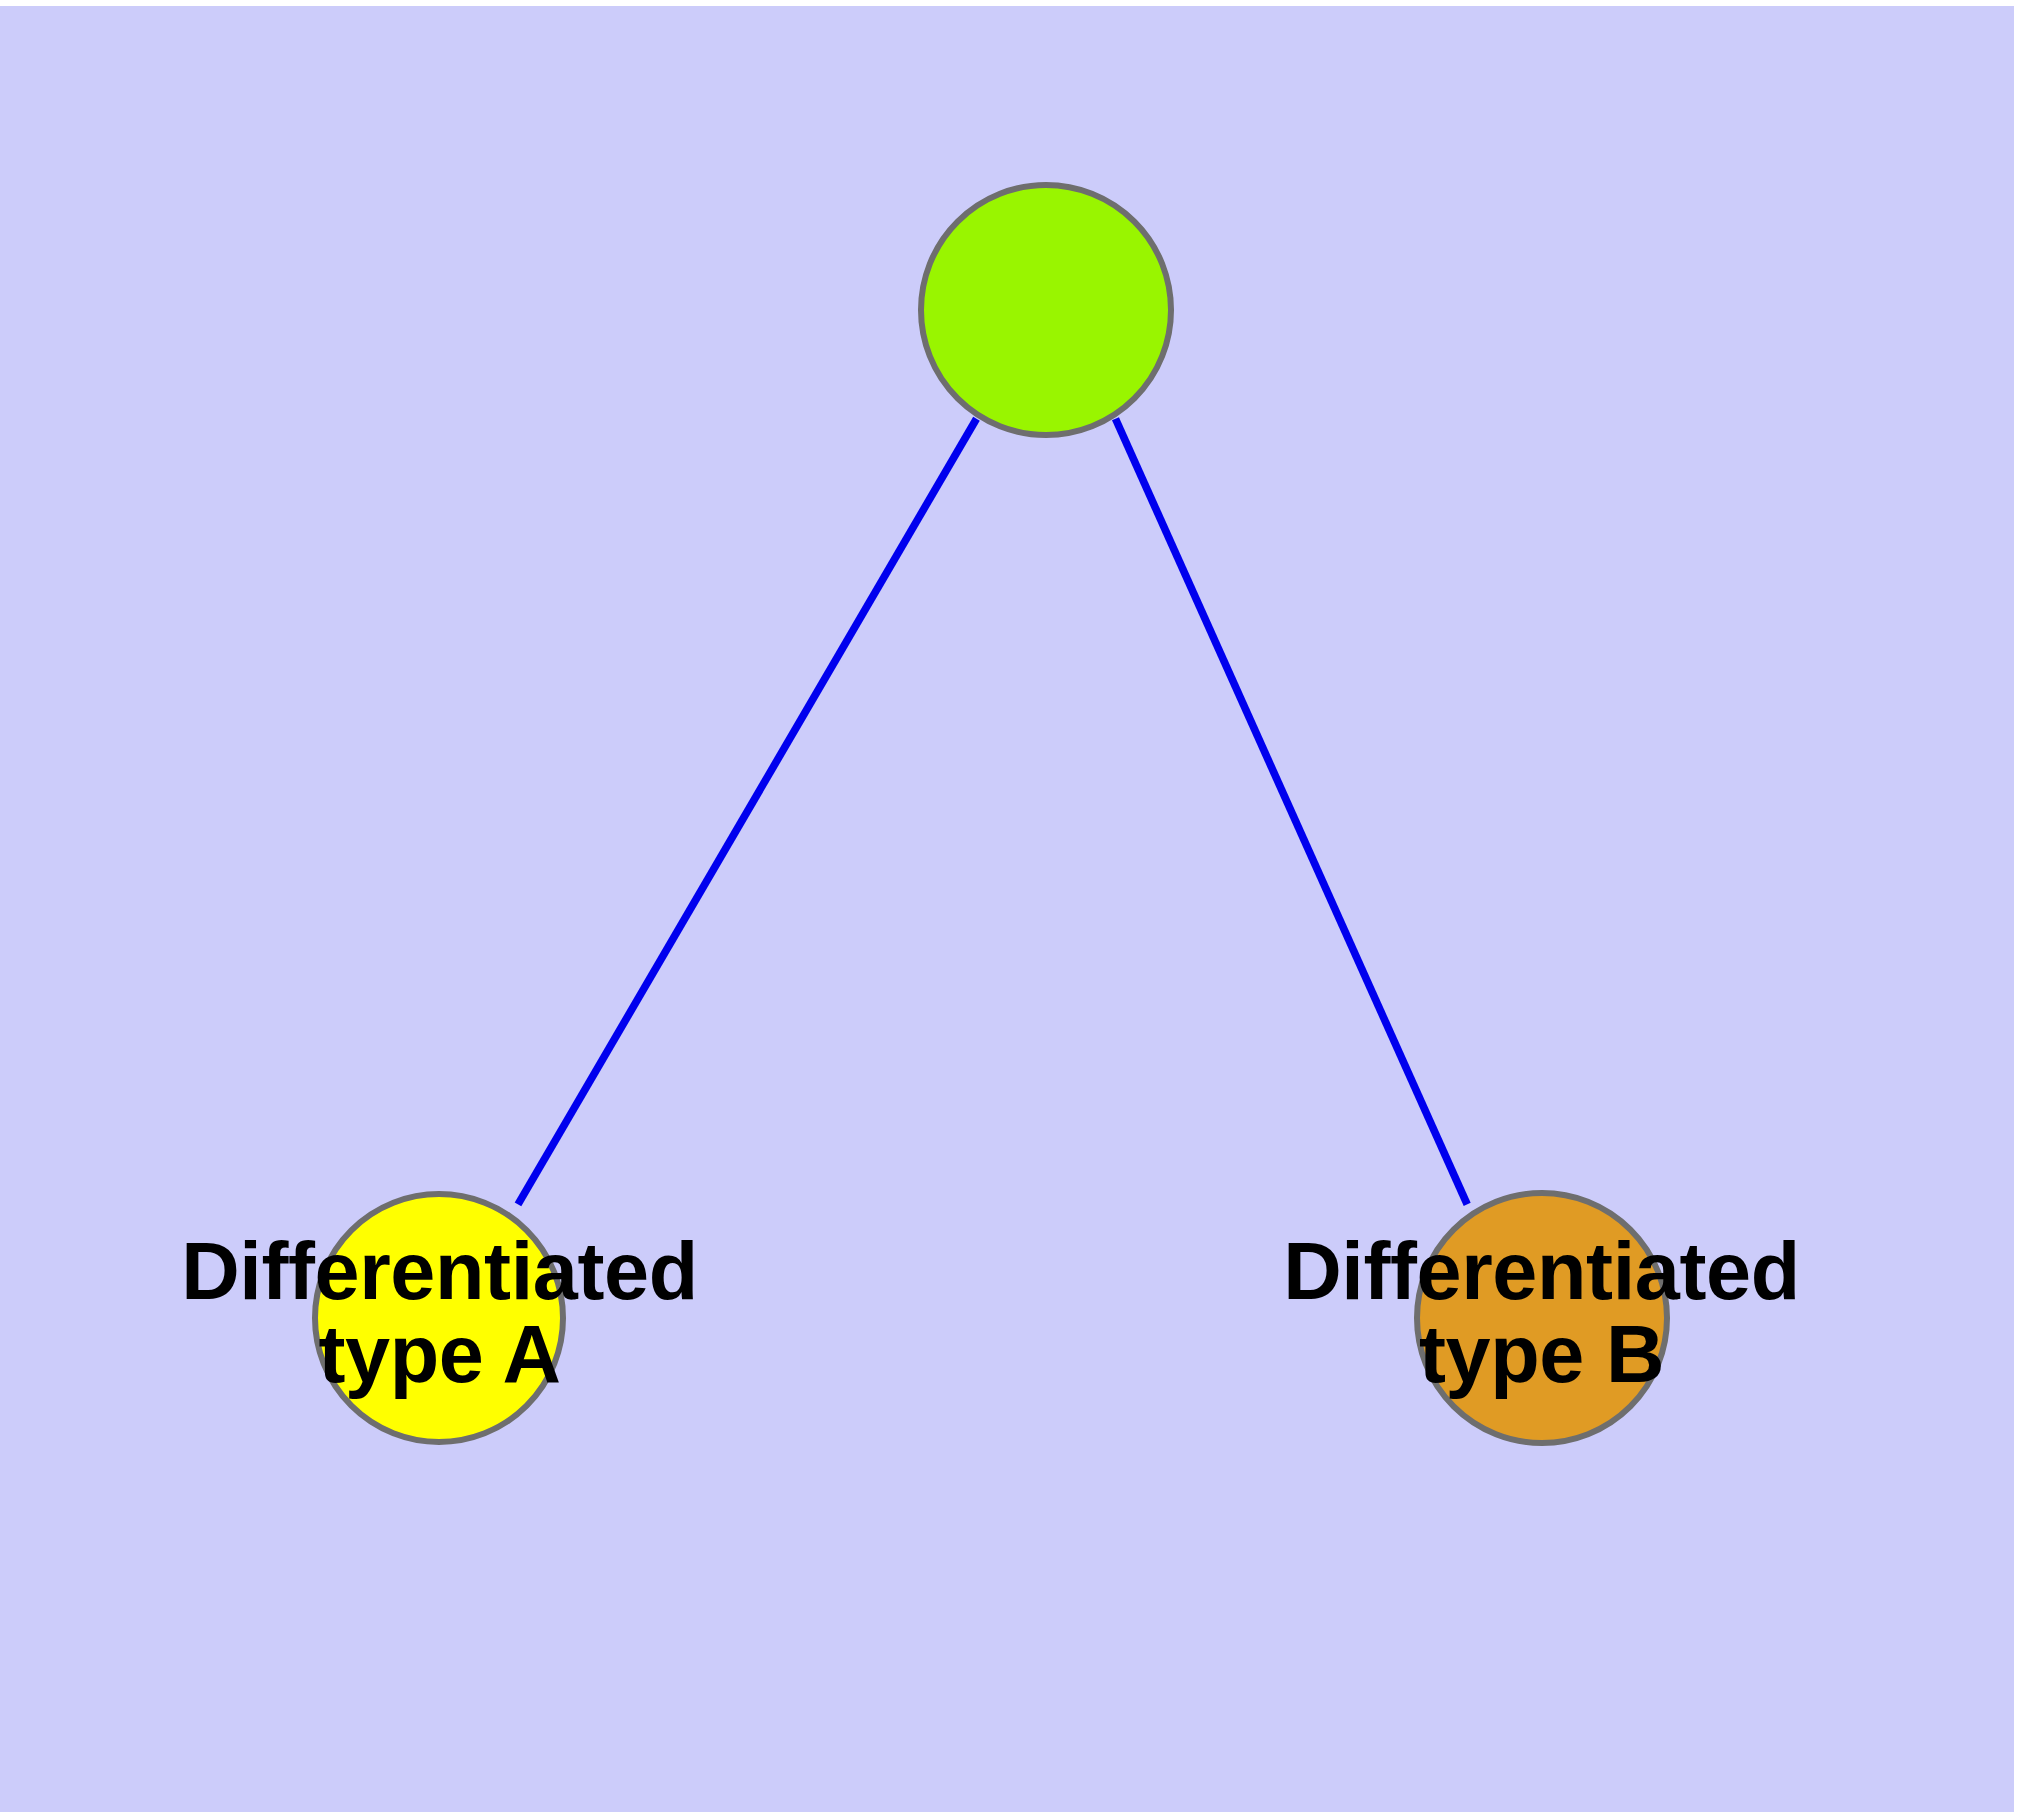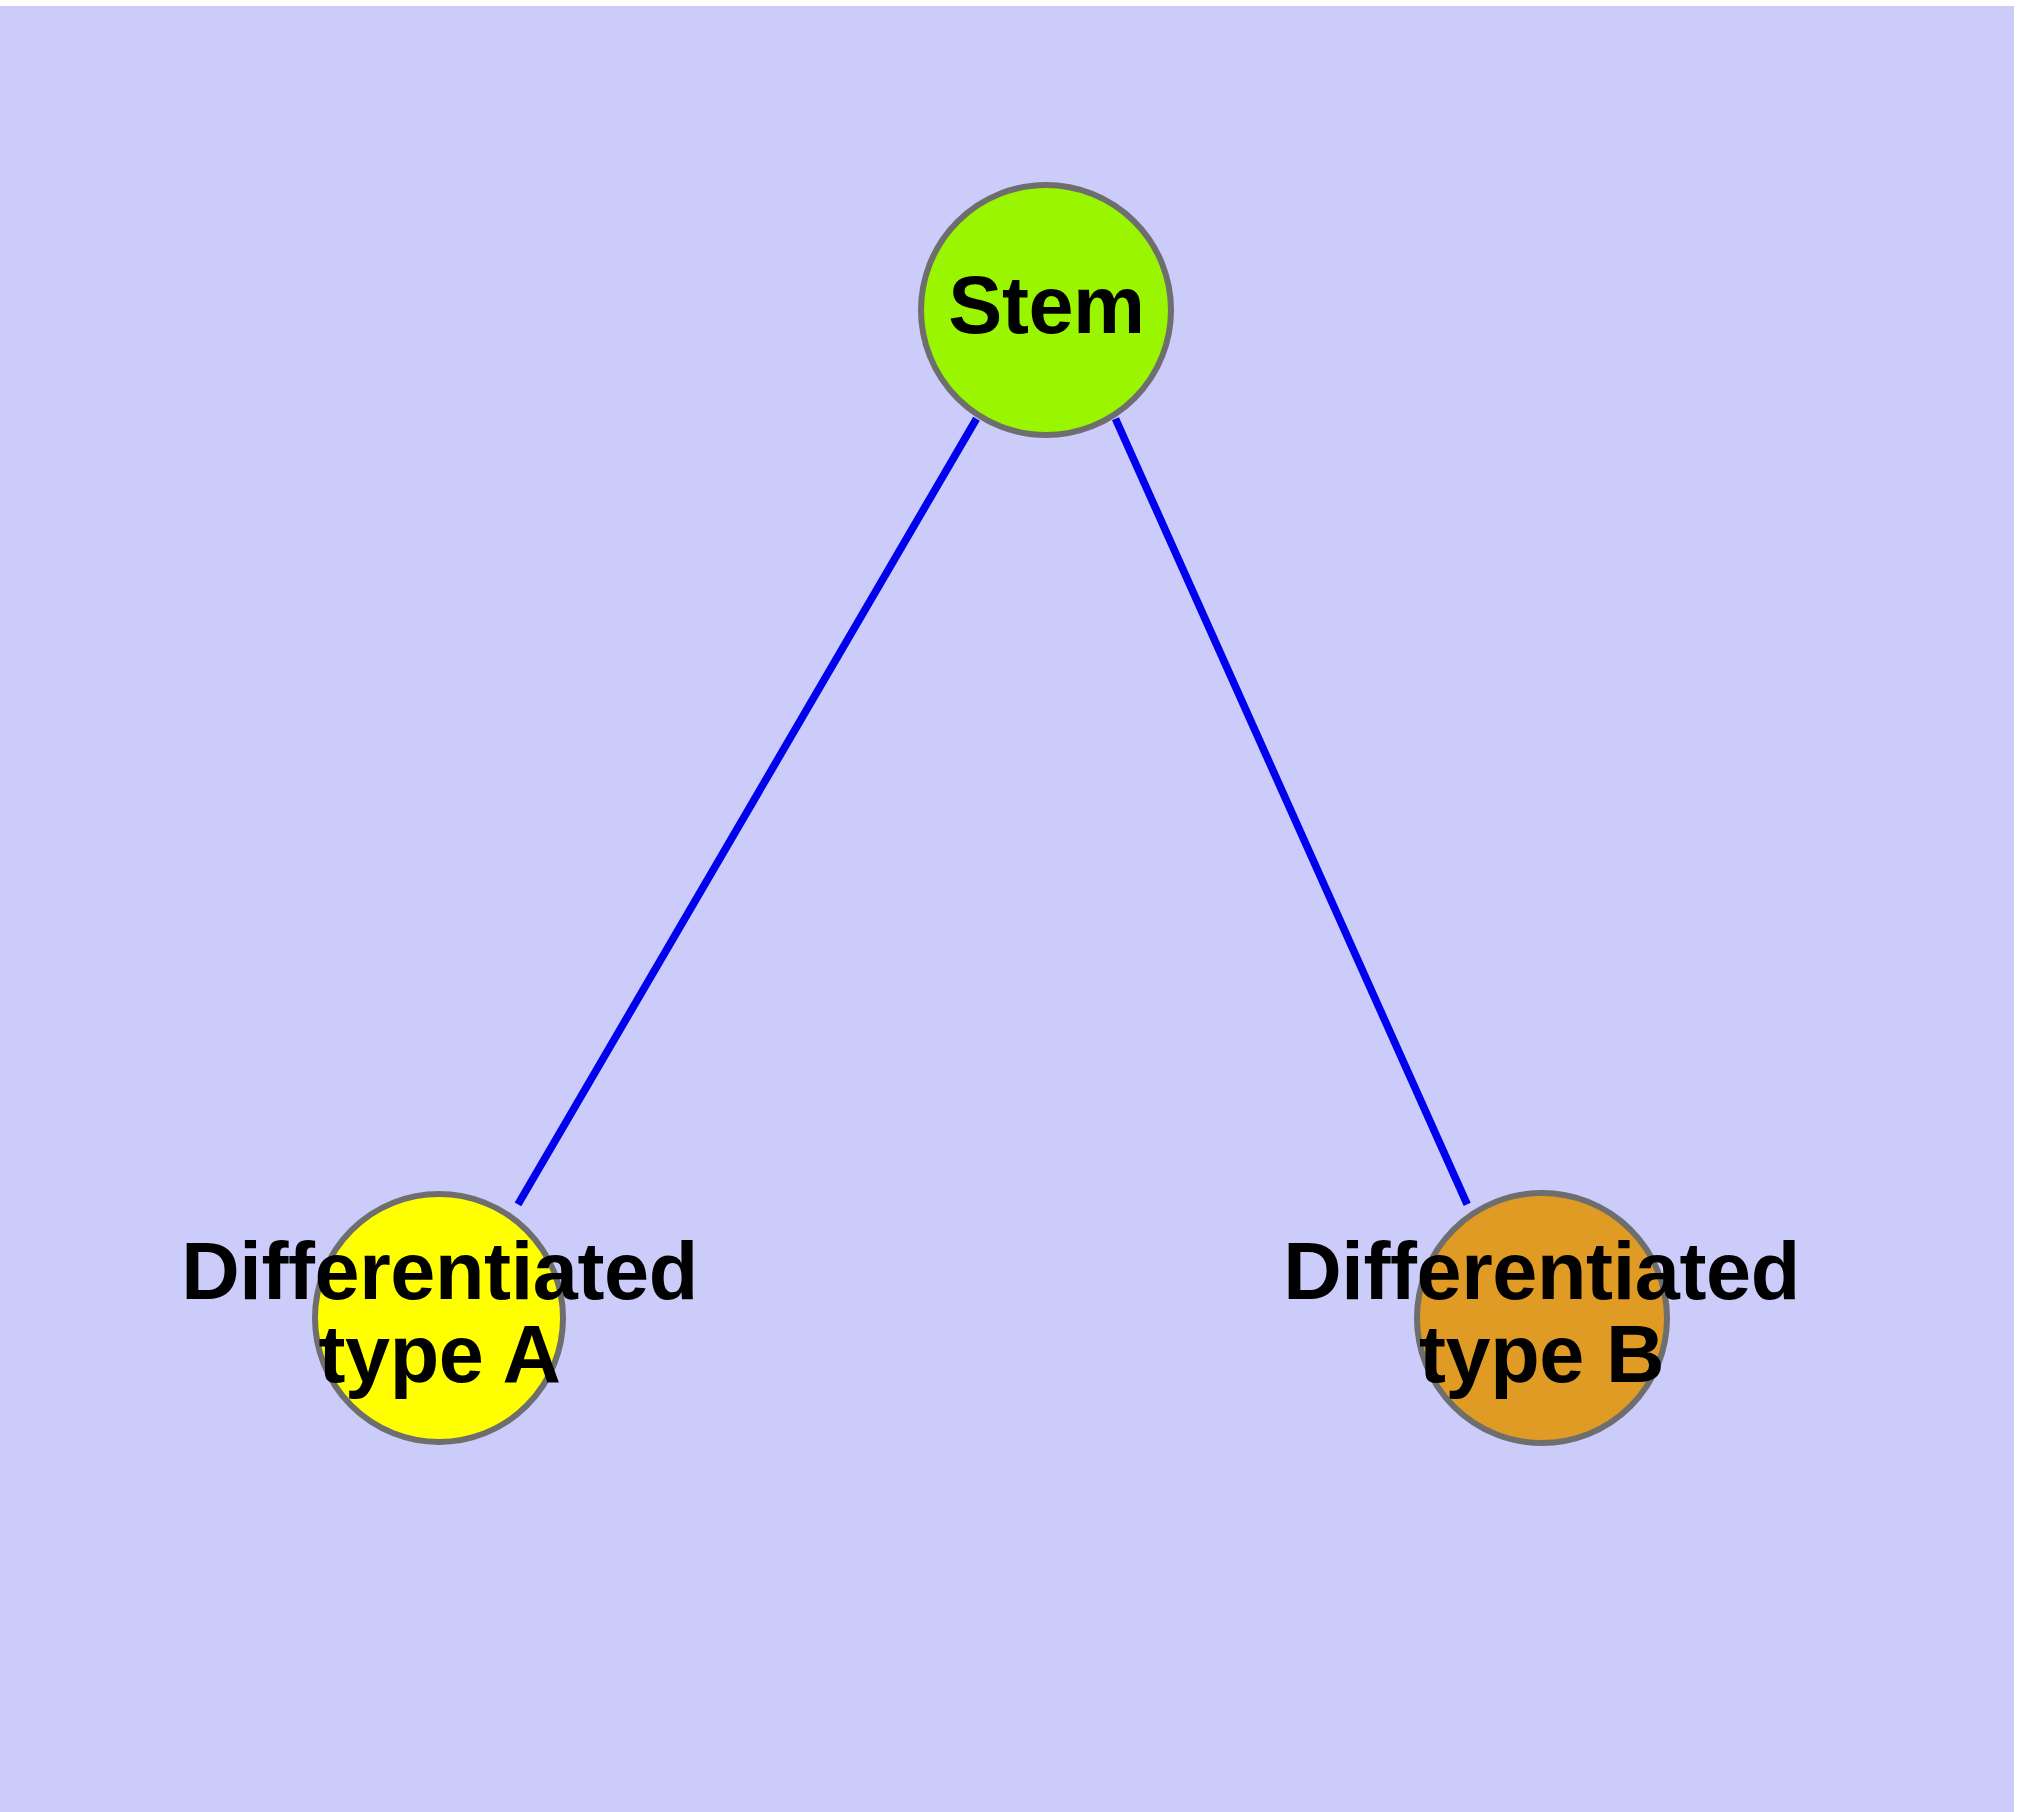--- a/index.html
+++ b/index.html
@@ -70,23 +70,20 @@
 <div id="graph-canvas">
 
   <div id="plot-area" style="background: rgb(204, 204, 250);">
 
     <svg id="edge-layer" viewBox="0 0 2376 2131" xmlns="http://www.w3.org/2000/svg">
       <line id="edge-0" x1="1152" y1="487" x2="611" y2="1414" stroke="#0000ee" stroke-width="9" stroke-linecap="butt"></line>
       <line id="edge-1" x1="1316" y1="487" x2="1731" y2="1414" stroke="#0000ee" stroke-width="9" stroke-linecap="butt"></line>
     </svg>
 
     <div class="graph-node" id="node-stem" style="width: 256px; height: 256px; left: 918px; top: 176px; background: rgb(153, 245, 0); border-color: rgb(110, 110, 110);"></div>
-    <div class="node-label" id="label-stem" style="font-size: 81px; color: rgb(0, 0, 0); width: 1187px; left: 453px; top: 258px;">
-      <span class="label-line">Stem</span>
-    </div>
 
     <div class="graph-node" id="node-diff_a" style="width: 254px; height: 254px; left: 312px; top: 1185px; background: rgb(255, 255, 0); border-color: rgb(110, 110, 110);"></div>
     <div class="node-label" id="label-diff_a" style="font-size: 81px; color: rgb(0, 0, 0); width: 1187px; left: -154px; top: 1224px;">
       <span class="label-line">Differentiated</span>
       <span class="label-line">type A</span>
     </div>
 
     <div class="graph-node" id="node-diff_b" style="width: 256px; height: 256px; left: 1414px; top: 1184px; background: rgb(224, 155, 36); border-color: rgb(110, 110, 110);"></div>
     <div class="node-label" id="label-diff_b" style="font-size: 81px; color: rgb(0, 0, 0); width: 1187px; left: 948px; top: 1224px;">
       <span class="label-line">Differentiated</span>

